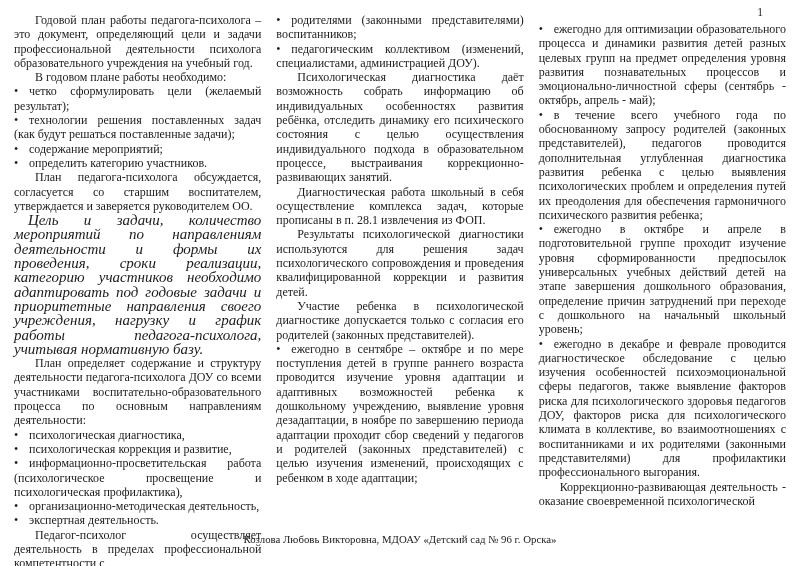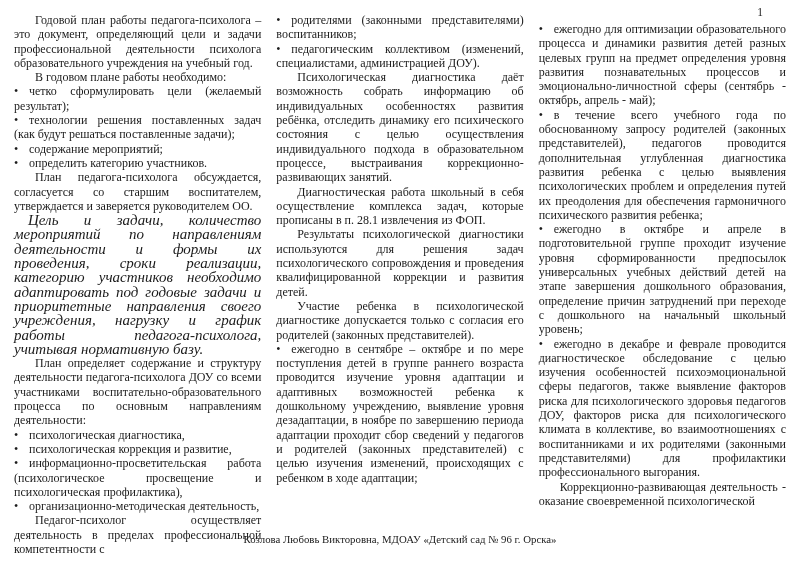--- a/index.html
+++ b/index.html
@@ -79,20 +79,21 @@
         <p class="bullet"><span class="bm">•</span><b>технологии</b><span> решения поставленных задач (как будут решаться поставленные задачи);</span></p>
         <p class="bullet"><span class="bm">•</span><b>содержание</b><span> мероприятий;</span></p>
         <p class="bullet"><span class="bm">•</span><span>определить </span><b>категорию</b><span> участников.</span></p>
         <p class="indent"><span>План педагога-психолога обсуждается, согласуется со старшим воспитателем, утверждается и заверяется руководителем ОО.</span></p>
         <p class="italic"><span>Цель и задачи, количество мероприятий по направлениям деятельности и формы их проведения, сроки реализации, категорию участников необходимо адаптировать под годовые задачи и приоритетные направления своего учреждения, нагрузку и график работы педагога-психолога, учитывая нормативную базу.</span></p>
         <p class="indent"><span>План определяет содержание и структуру деятельности педагога-психолога ДОУ со всеми участниками воспитательно-образовательного процесса по основным </span><b>направлениям</b><span> деятельности:</span></p>
         <p class="bullet"><span class="bm">•</span><span>психологическая </span><b>диагностика</b><span>,</span></p>
         <p class="bullet"><span class="bm">•</span><span>психологическая </span><b>коррекция и развитие</b><span>,</span></p>
         <p class="bullet"><span class="bm">•</span><b>информационно-просветительская</b><span> работа (психологическое </span><b>просвещение</b><span> и психологическая </span><b>профилактика</b><span>),</span></p>
         <p class="bullet"><span class="bm">•</span><b>организационно-методическая</b><span> деятельность,</span></p>
+        <p class="bullet"><span class="bm">•</span><b>экспертная</b><span> деятельность.</span></p>
         <p class="indent"><span>Педагог-психолог осуществляет деятельность в пределах профессиональной компетентности с </span></p>
       </div>
     <div class="col col-middle">
         <p class="bullet"><span class="bm">•</span><b>родителями</b><span> (законными представителями) воспитанников;</span></p>
         <p class="bullet"><span class="bm">•</span><b>педагогическим коллективом</b><span> (изменений, специалистами, администрацией ДОУ).</span></p>
         <p class="indent"><b>Психологическая диагностика</b><span> даёт возможность собрать информацию об индивидуальных особенностях развития ребёнка, отследить динамику его психического состояния с целью осуществления индивидуального подхода в образовательном процессе, выстраивания коррекционно-развивающих занятий.</span></p>
         <p class="indent"><span>Диагностическая работа школьный в себя осуществление комплекса </span><b>задач</b><span>, которые прописаны в п. 28.1 извлечения из ФОП.</span></p>
         <p class="indent"><span>Результаты психологической диагностики используются для решения задач психологического сопровождения и проведения квалифицированной коррекции и развития детей.</span></p>
         <p class="indent"><span>Участие ребенка в психологической диагностике допускается только с </span><b>согласия</b><span> его родителей (законных представителей).</span></p>
         <p class="bullet"><span class="bm">•</span><span>ежегодно в сентябре – октябре и по мере поступления детей в группе раннего возраста проводится изучение уровня адаптации и адаптивных возможностей ребенка к дошкольному учреждению, выявление уровня дезадаптации, в ноябре по завершению периода адаптации проходит сбор сведений у педагогов и родителей (законных представителей) с целью изучения изменений, происходящих с ребенком в ходе адаптации;</span></p>

